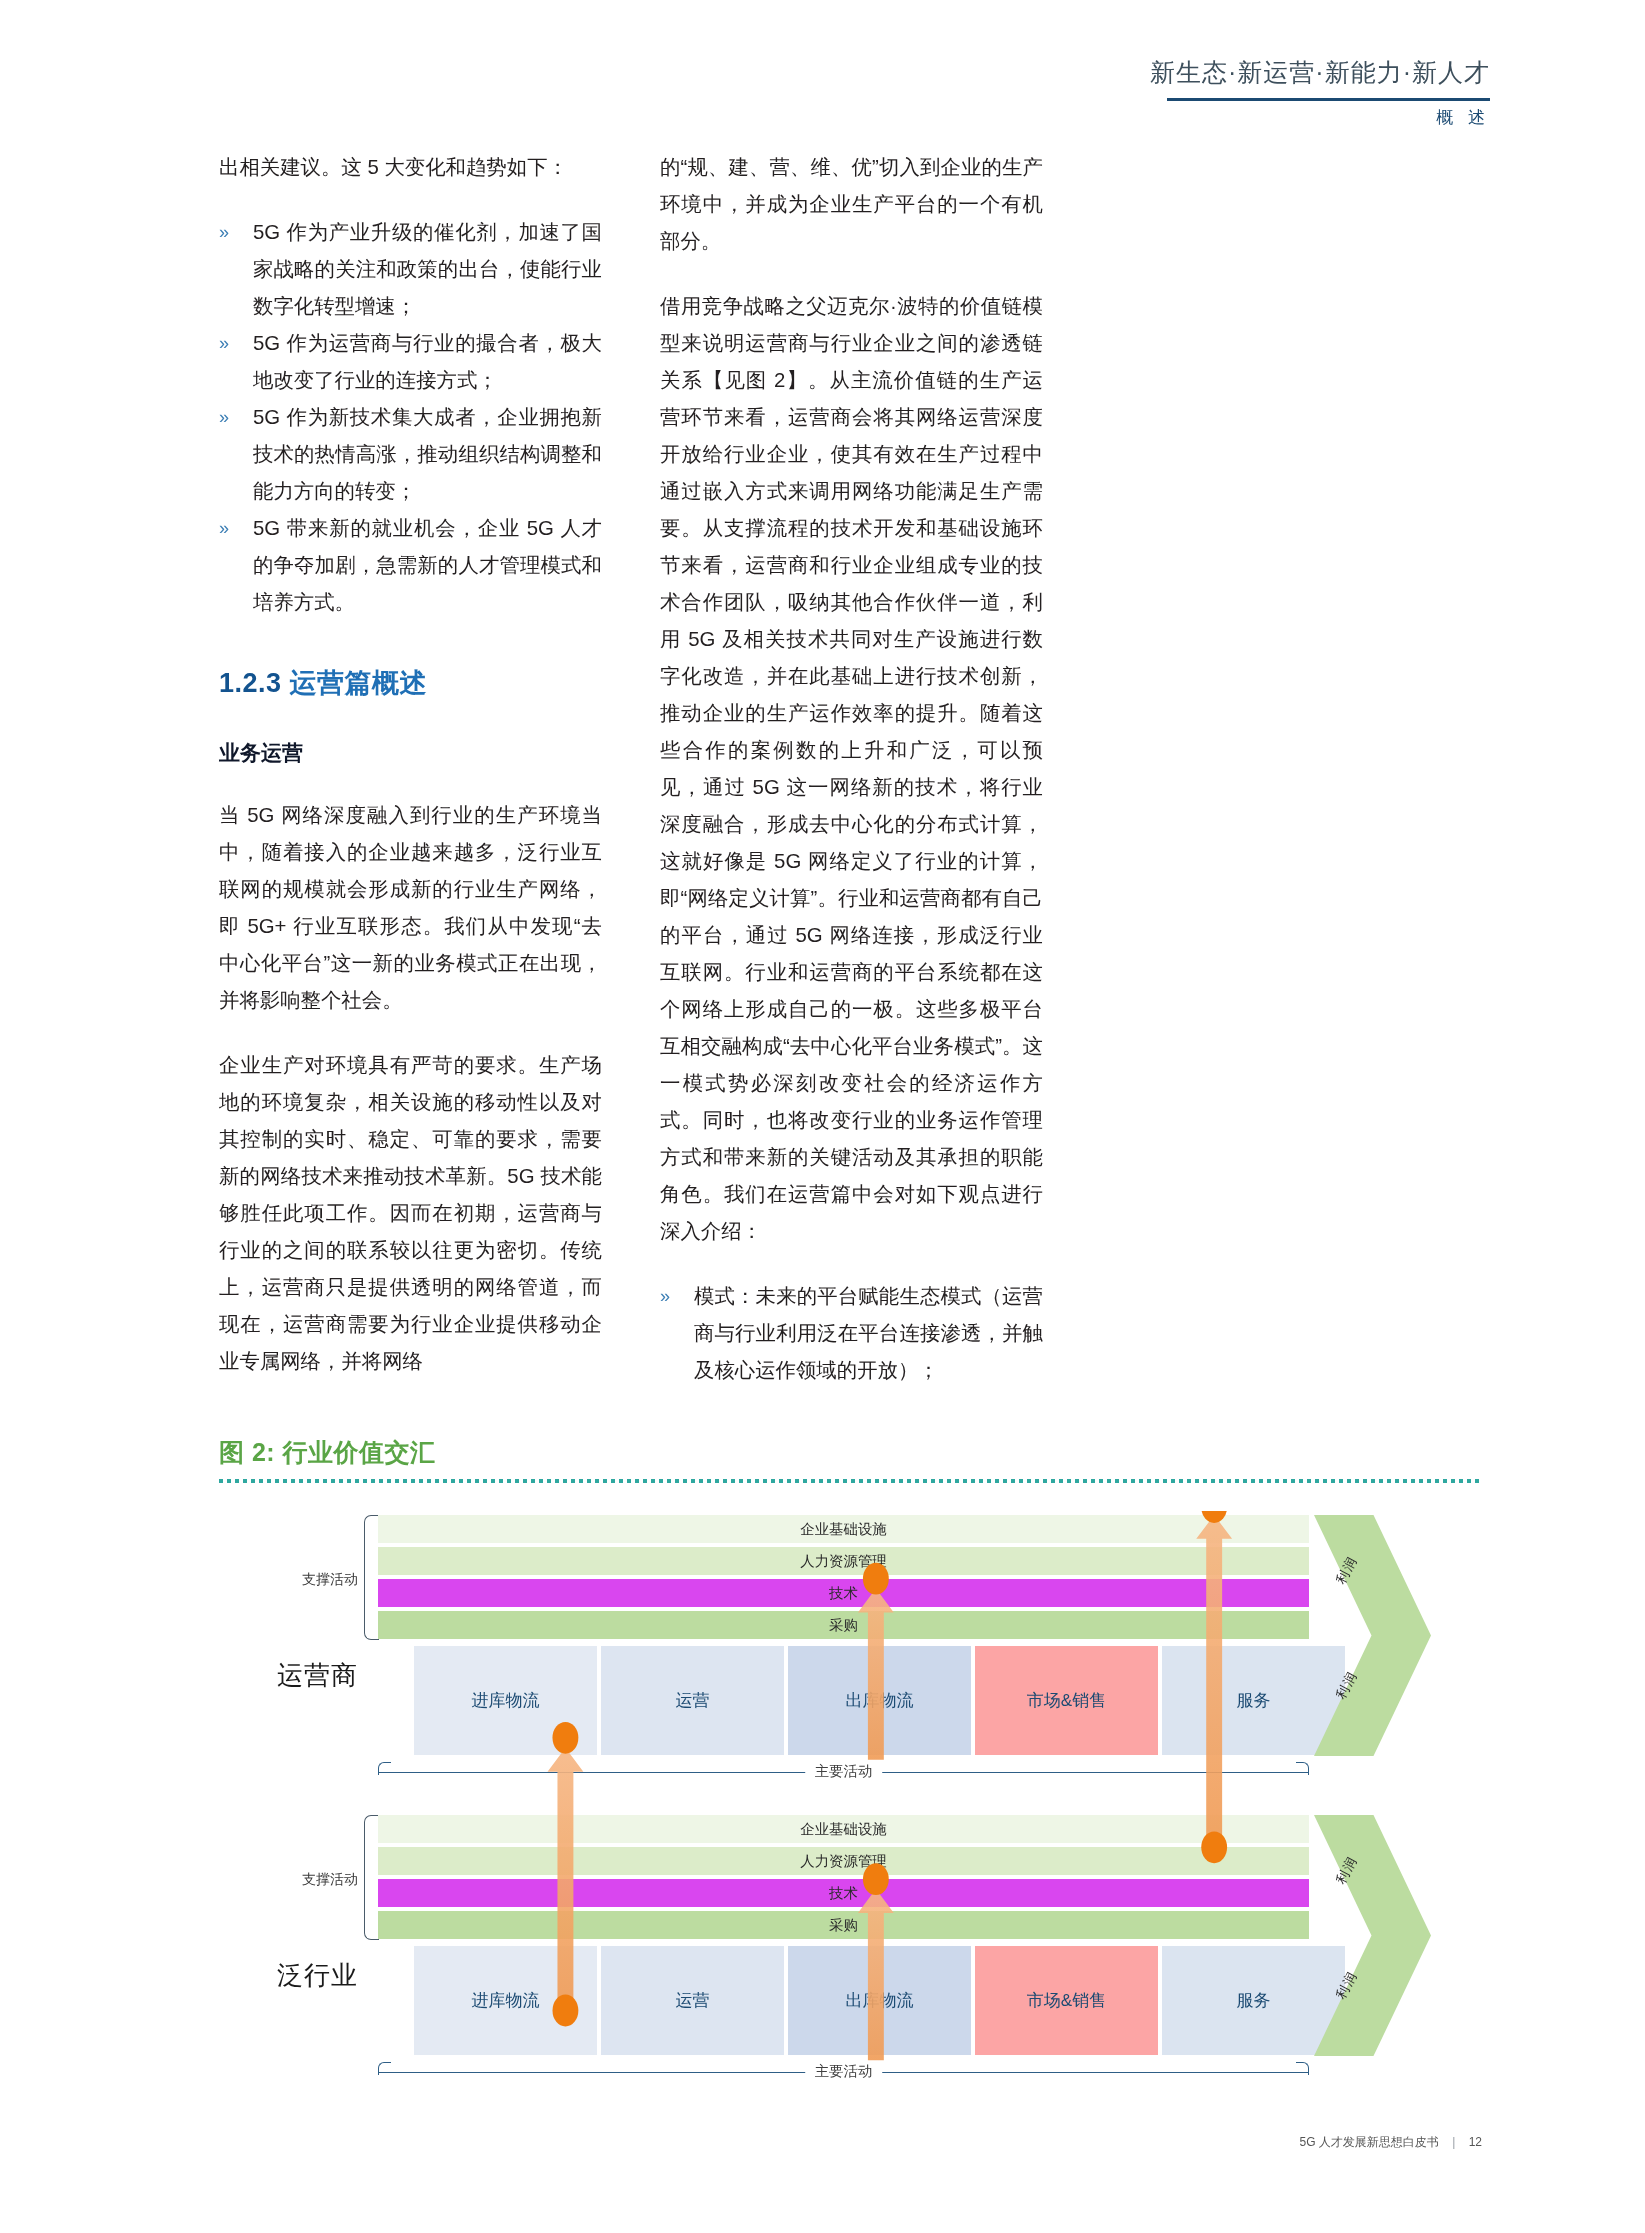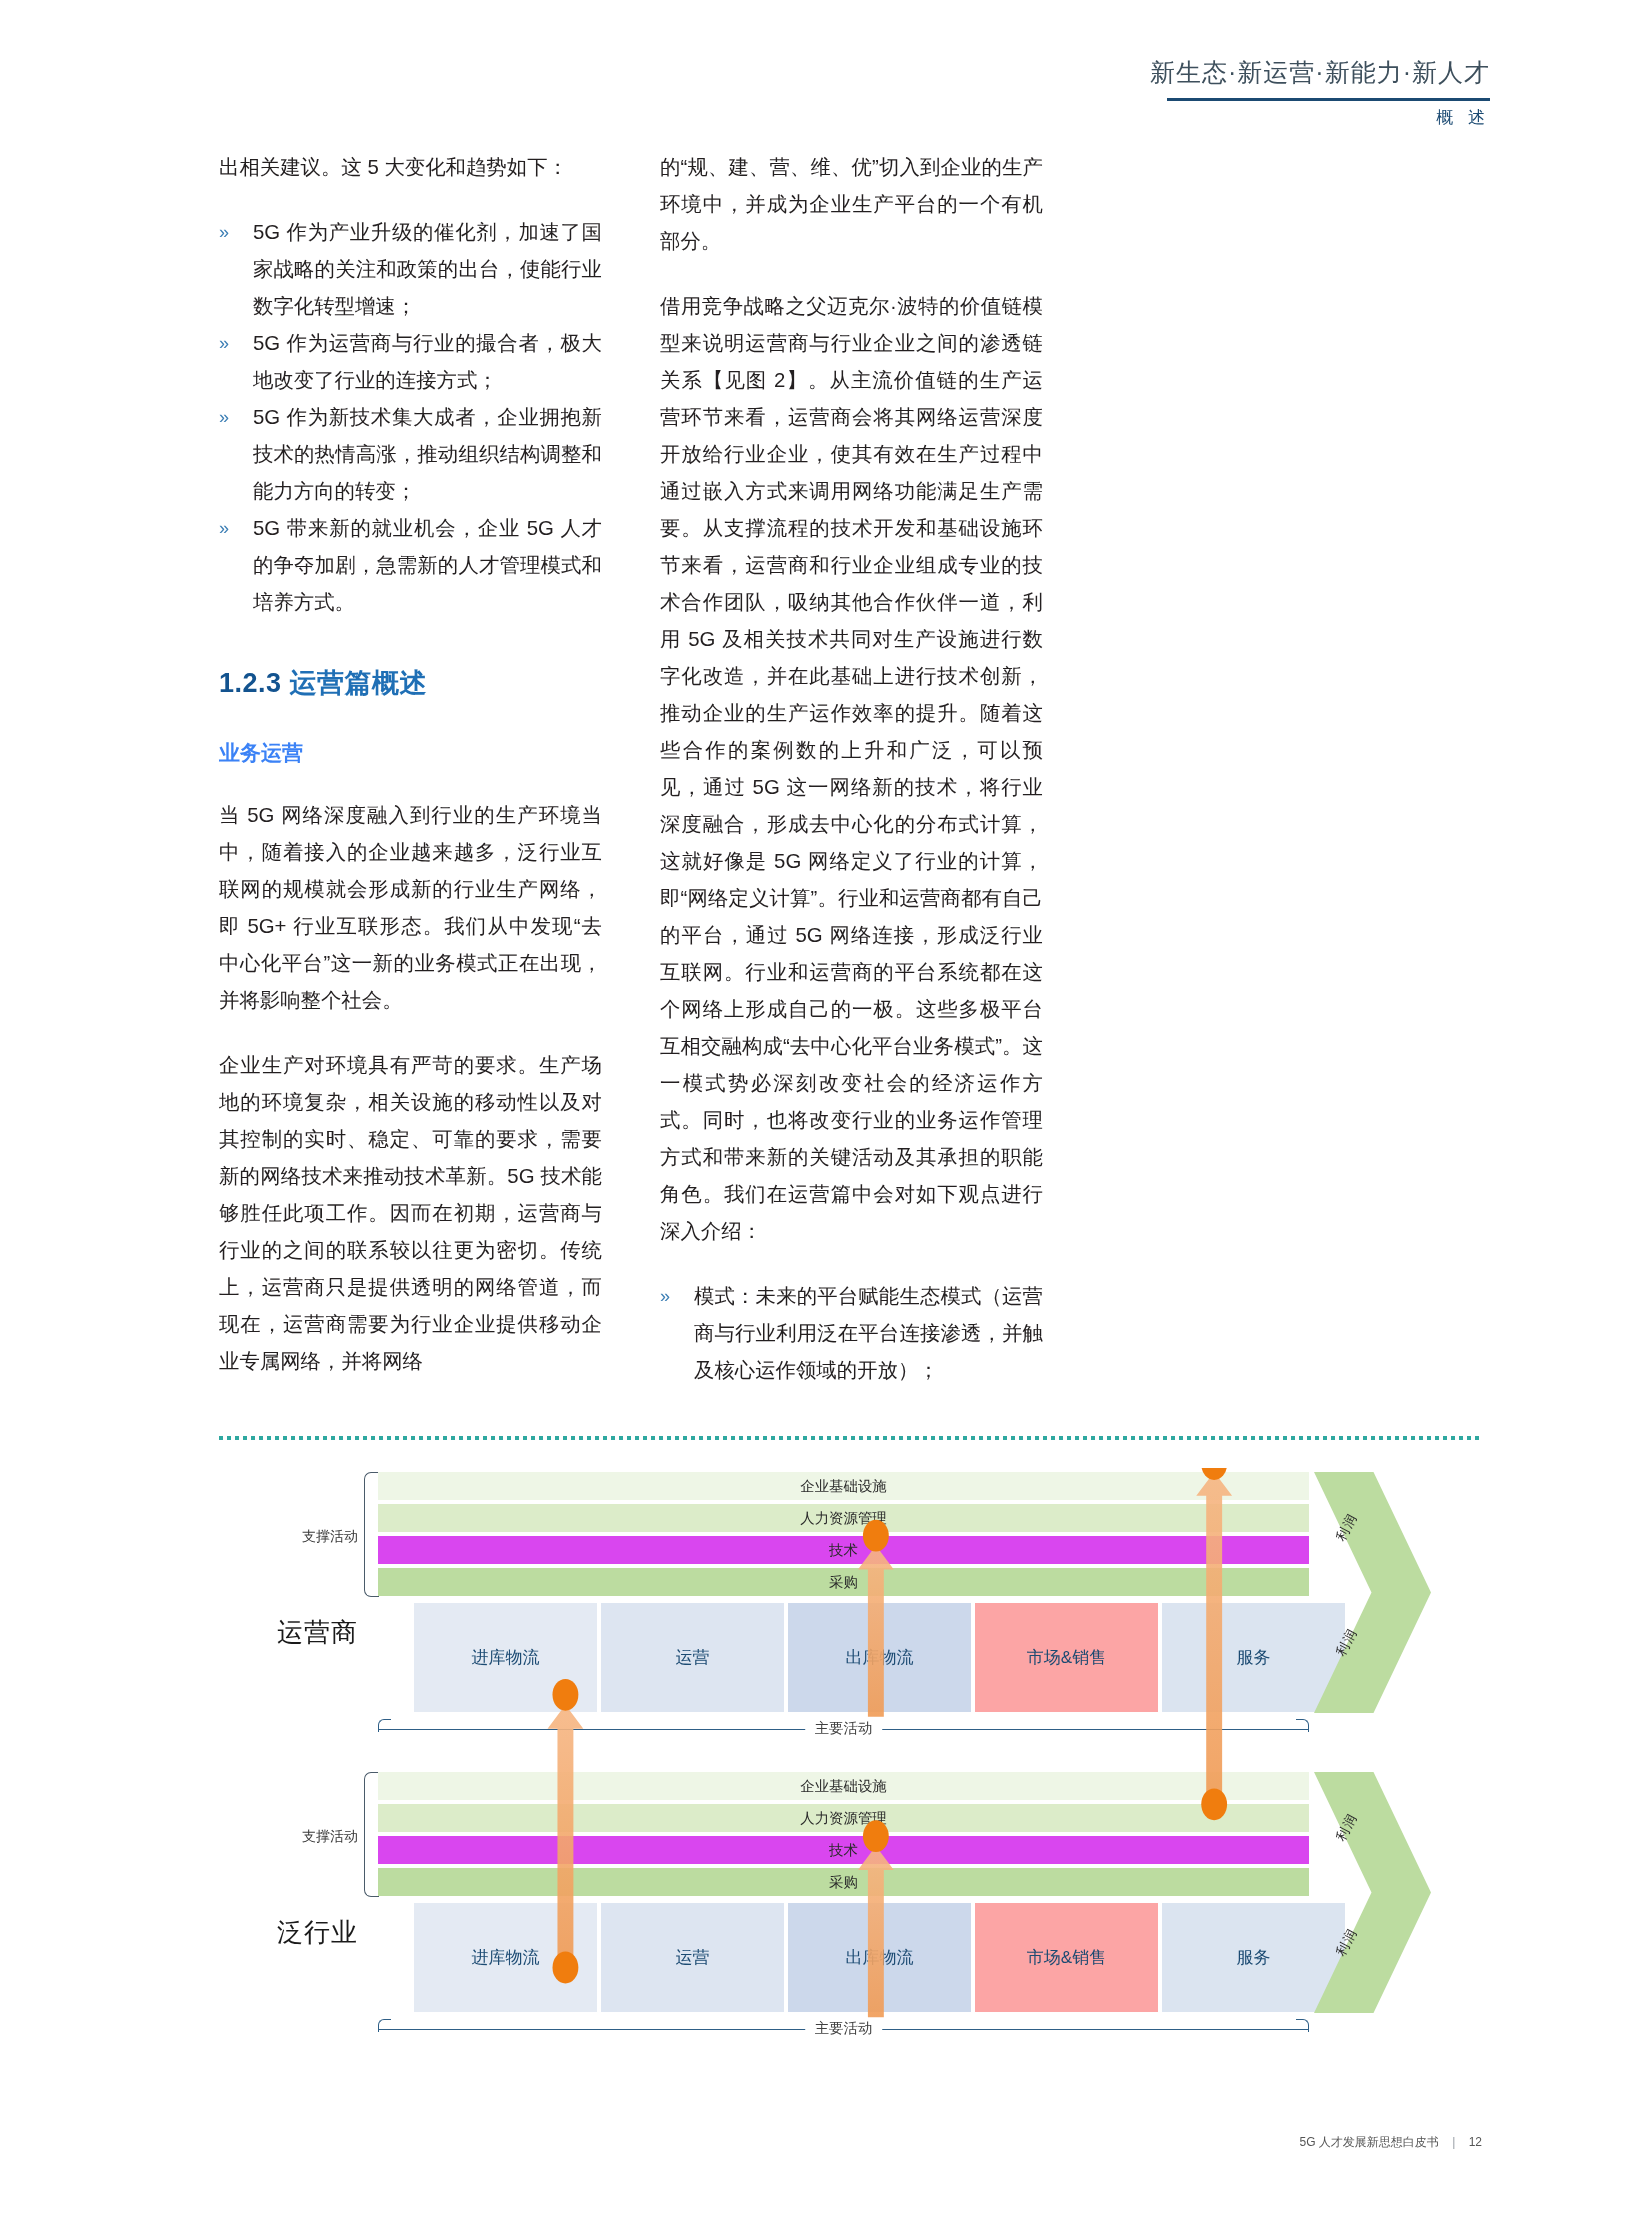--- a/index.html
+++ b/index.html
@@ -64,21 +64,21 @@
     font-size:27px;
     font-weight:bold;
     color:#1f6fb5;
     letter-spacing:0.5px;
   }
   h3.sec-head .num{ color:#13538f; }
   h4.sub-head{
     margin:38px 0 30px 0;
     font-size:21px;
     font-weight:bold;
-    color:#3b82f6;
+    color:#0f172a;
   }
 
   
   .figure-wrap{
     position:absolute; left:219px; top:1436px; width:1262px;
   }
   .fig-title{
     font-size:25px; font-weight:bold; color:#5aa546; letter-spacing:0.5px;
     margin:0 0 10px 0;
   }
@@ -232,20 +232,21 @@
 
   <ul class="bullets">
     <li>
       <span class="bsym">»</span>
       <span>模式：未来的平台赋能生态模式（运营商与行业利用泛在平台连接渗透，并触及核心运作领域的开放）；</span>
     </li>
   </ul>
 </div>
 
 <div class="figure-wrap">
+  <div class="fig-title">图 2: 行业价值交汇</div>
   <div class="fig-rule"></div>
 
   <div class="diagram">
 
     <div class="vc-block vc-top">
 
       <div class="vc-supportlabel" style="top:60px;">支撑活动</div>
       <div class="vc-bracket" style="left:145px; top:4px; height:123px;"></div>
 
       <div class="vc-sidelabel" style="top:147px;">运营商</div>

